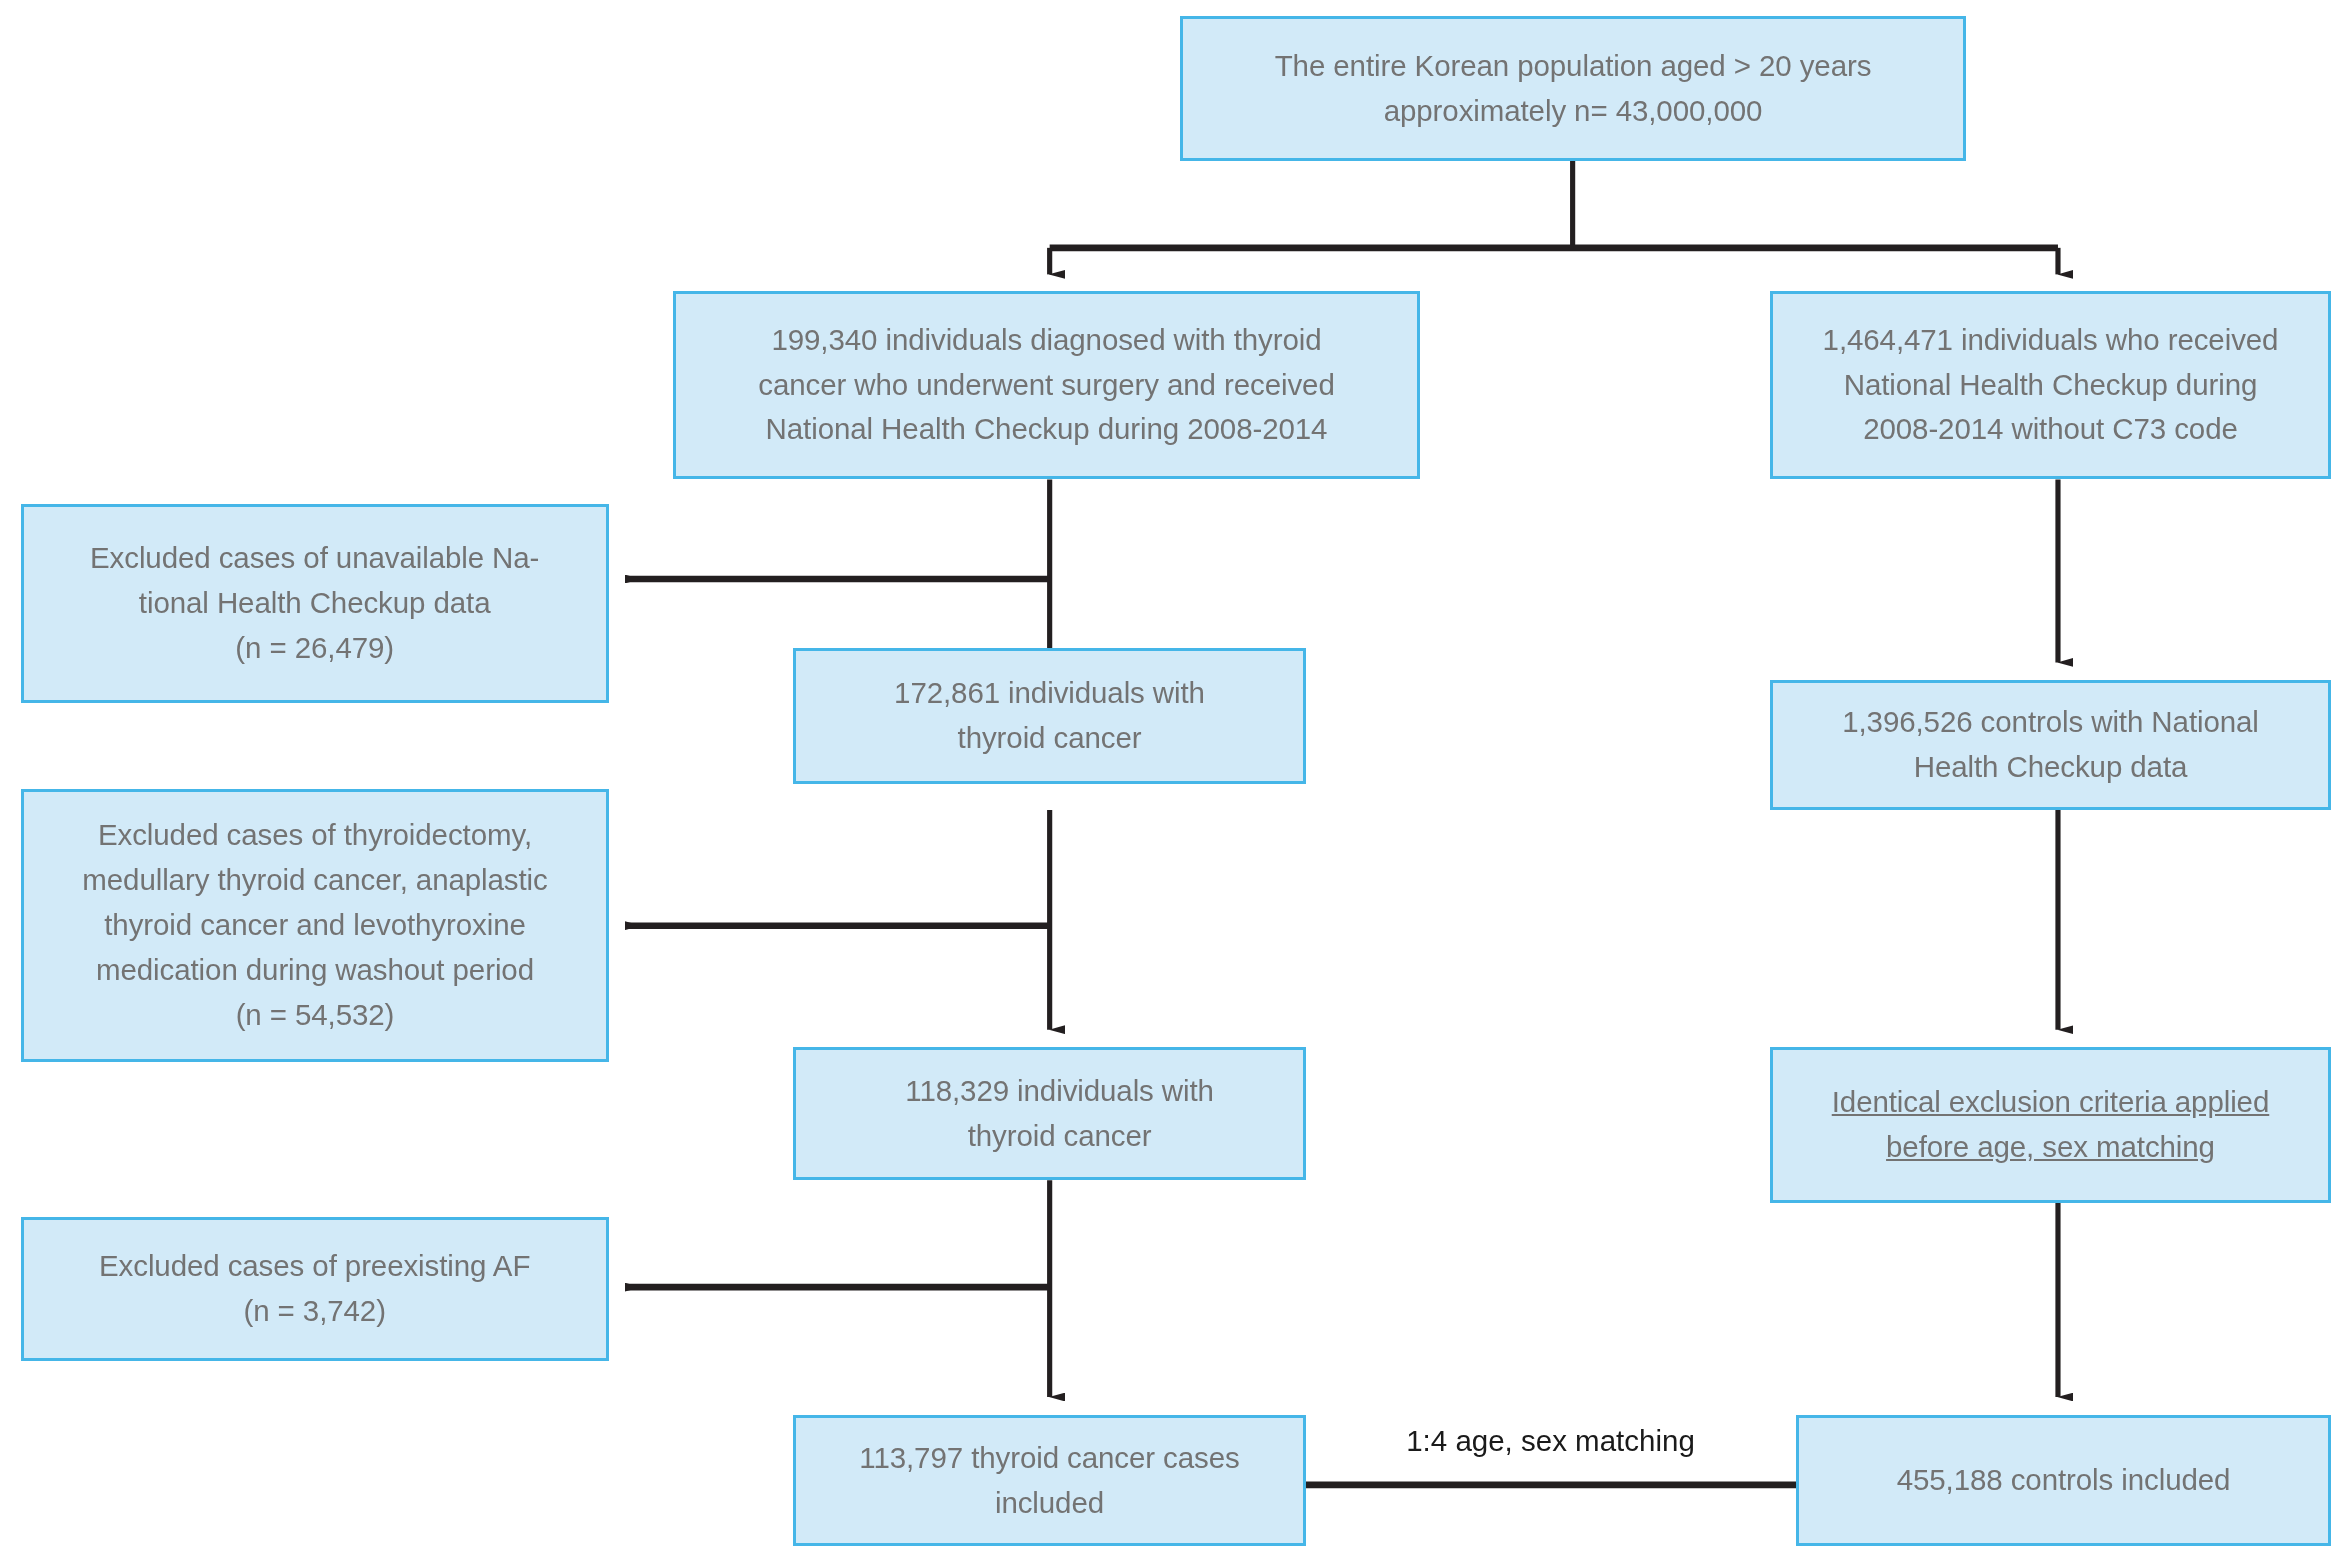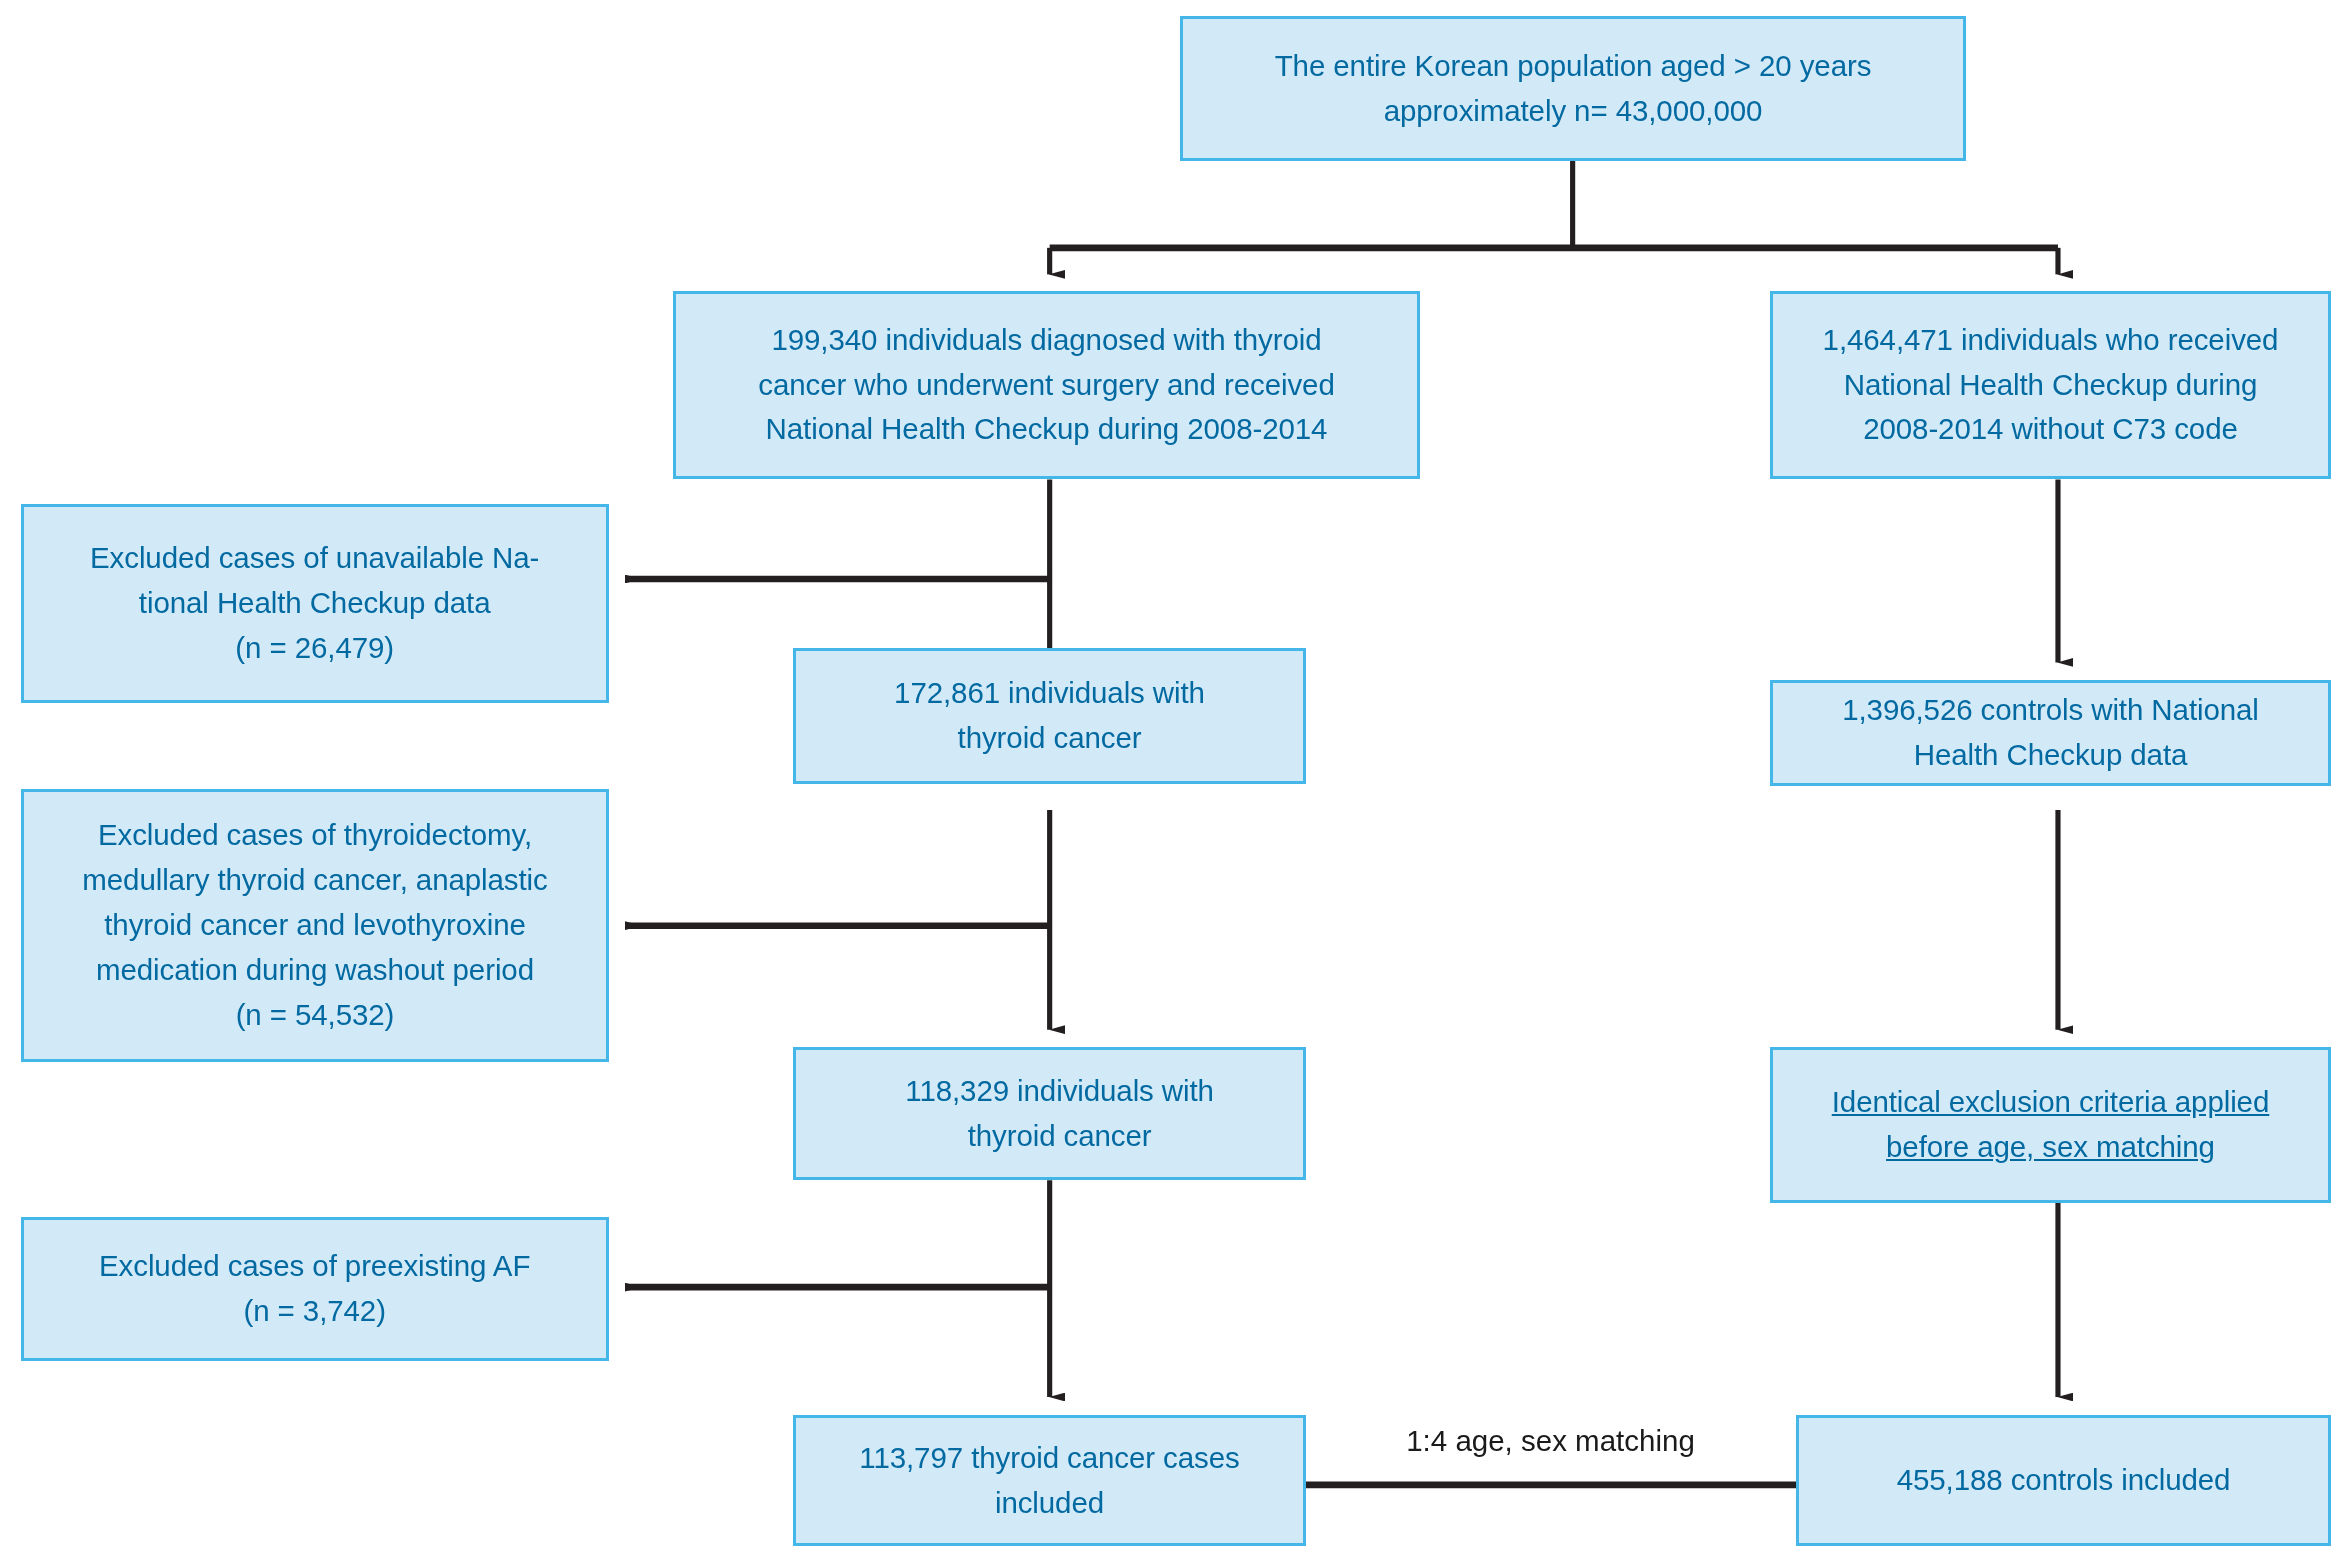--- a/index.html
+++ b/index.html
@@ -29,21 +29,21 @@
   }
   .node-box {
     position: absolute;
     box-sizing: border-box;
     background: #d2eaf8;
     border: 3.7px solid #45b6e8;
     display: flex;
     align-items: center;
     justify-content: center;
     text-align: center;
-    color: #0369a1;
+    color: #737373;
     font-family: "Liberation Sans", sans-serif;
     font-size: 29.5px;
     line-height: 1.52;
     padding: 4.4px 11.8px;
     white-space: pre-line;
     letter-spacing: -0.1px;
   }
   .edge-label {
     position: absolute;
     color: #1a1a1a;
@@ -112,21 +112,21 @@
 National Health Checkup during
 2008-2014 without C73 code</div>
 
   <div class="node-box" style="left:20.7px; top:479px; width:588px; height:199px;margin-top:25px;">Excluded cases of unavailable Na-
 tional Health Checkup data
 (n = 26,479)</div>
 
   <div class="node-box" style="left:793px; top:648px; width:513px; height:136px;">172,861 individuals with
 thyroid cancer</div>
 
-  <div class="node-box" style="left:1770px; top:680px; width:561px; height:106px;">1,396,526 controls with National
+  <div class="node-box" style="left:1770px; top:680px; width:561px; height:130px;">1,396,526 controls with National
 Health Checkup data</div>
 
   <div class="node-box" style="left:21px; top:789px; width:588px; height:273px;">Excluded cases of thyroidectomy,
 medullary thyroid cancer, anaplastic
 thyroid cancer and levothyroxine
 medication during washout period
 (n = 54,532)</div>
 
   <div class="node-box" style="left:793px; top:1047px; width:513px; height:133px;padding-left:32px;">118,329 individuals with
 thyroid cancer</div>

